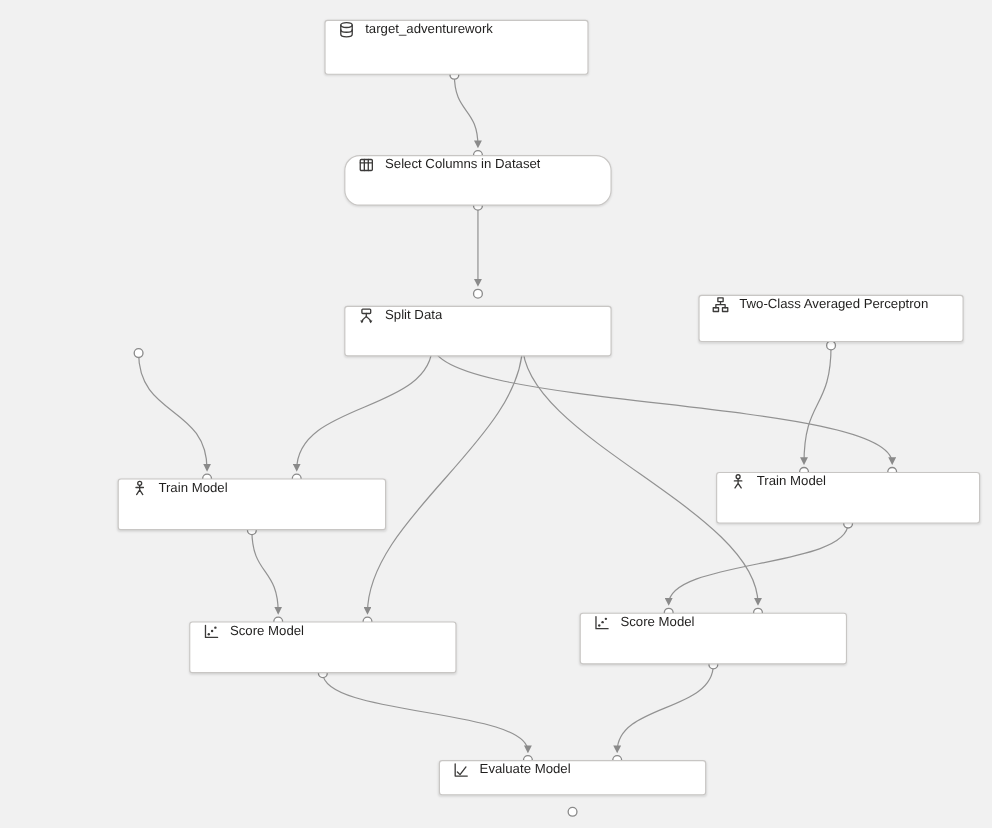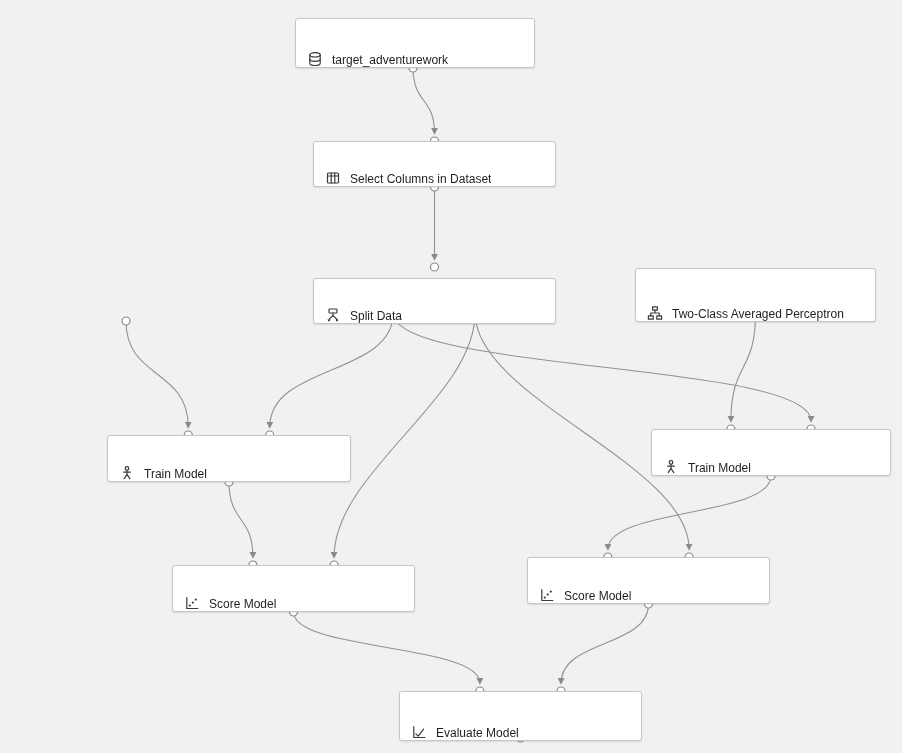--- a/index.html
+++ b/index.html
@@ -21,21 +21,21 @@
     width:902px;height:753px;
     background:var(--canvas-bg);
   }
   .node{
     position:absolute;
     background:var(--node-bg);
     border:1px solid var(--node-border);
     border-radius:3px;
     box-shadow:0 1px 2px rgba(0,0,0,0.10);
     display:flex;
-    align-items:flex-end;
+    align-items:flex-start;
     padding-left:11px;
     gap:9px;
     cursor:pointer;
   }
   .node .icon{
     width:16px;height:16px;
     display:inline-flex;
     align-items:center;justify-content:center;
     flex:0 0 16px;
   }
@@ -122,41 +122,41 @@
 <div class="node" style="left: 295px; top: 18px; width: 240px; height: 50px;">
       <span class="icon">
         <svg viewBox="0 0 16 16">
           <ellipse cx="8" cy="3.8" rx="5.2" ry="2.2"></ellipse>
           <path d="M2.8 3.8 V12.2 C2.8 13.5 5.1 14.5 8 14.5 C10.9 14.5 13.2 13.5 13.2 12.2 V3.8"></path>
           <path d="M2.8 8 C2.8 9.3 5.1 10.3 8 10.3 C10.9 10.3 13.2 9.3 13.2 8"></path>
         </svg>
       </span>
       <span class="label">target_adventurework</span>
     </div>
-    <div class="node" style="left: 313px; top: 141px; width: 243px; height: 46px;">
+    <div class="node" style="left: 313px; top: 141px; width: 243px; height: 46px; border-radius: 14px;">
       <span class="icon">
         <svg viewBox="0 0 16 16">
           <rect x="2.5" y="3" width="11" height="10" rx="1"></rect>
           <path d="M6.2 3 V13 M9.8 3 V13 M2.5 6 H13.5"></path>
         </svg>
       </span>
       <span class="label">Select Columns in Dataset</span>
     </div>
     <div class="node" style="left: 313px; top: 267px; width: 243px; height: 46px; margin-top: 11px;">
       <span class="icon">
         <svg viewBox="0 0 16 16">
           <rect x="4" y="2" width="8" height="4" rx="0.8"></rect>
           <path d="M8 6 V8 M8 8 C8 10.5 4 10.2 4 13.5 M8 8 C8 10.5 12 10.2 12 13.5"></path>
           <path class="fill" d="M4 14.8 l-1.6 -2.4 h3.2 z"></path>
           <path class="fill" d="M12 14.8 l-1.6 -2.4 h3.2 z"></path>
         </svg>
       </span>
       <span class="label">Split Data</span>
     </div>
-    <div class="node" style="left: 635px; top: 268px; width: 241px; height: 54px;">
+    <div class="node" style="left: 635px; top: 268px; width: 241px; height: 43px;">
       <span class="icon">
         <svg viewBox="0 0 16 16">
           <rect x="5.6" y="1.8" width="4.8" height="3.4"></rect>
           <rect x="1.4" y="10.8" width="4.8" height="3.4"></rect>
           <rect x="9.8" y="10.8" width="4.8" height="3.4"></rect>
           <path d="M8 5.2 V8 M3.8 10.8 V8 H12.2 V10.8"></path>
         </svg>
       </span>
       <span class="label">Two-Class Averaged Perceptron</span>
     </div>
@@ -193,21 +193,21 @@
       <span class="icon">
         <svg viewBox="0 0 16 16">
           <path d="M2.8 2.5 V13.5 H13.8"></path>
           <circle class="fill" cx="5.8" cy="10.6" r="1.1"></circle>
           <circle class="fill" cx="8.8" cy="7.6" r="1.1"></circle>
           <circle class="fill" cx="11.8" cy="4.6" r="1.1"></circle>
         </svg>
       </span>
       <span class="label">Score Model</span>
     </div>
-    <div class="node" style="left: 399px; top: 691px; width: 243px; height: 50px;">
+    <div class="node" style="left: 399px; top: 691px; width: 243px; height: 32px;">
       <span class="icon">
         <svg viewBox="0 0 16 16">
           <path d="M2.8 2.5 V13.5 H13.8"></path>
           <path d="M4.8 9.8 L7.2 12.2 L12.6 5.2"></path>
         </svg>
       </span>
       <span class="label">Evaluate Model</span>
     </div>
   </div>
 

